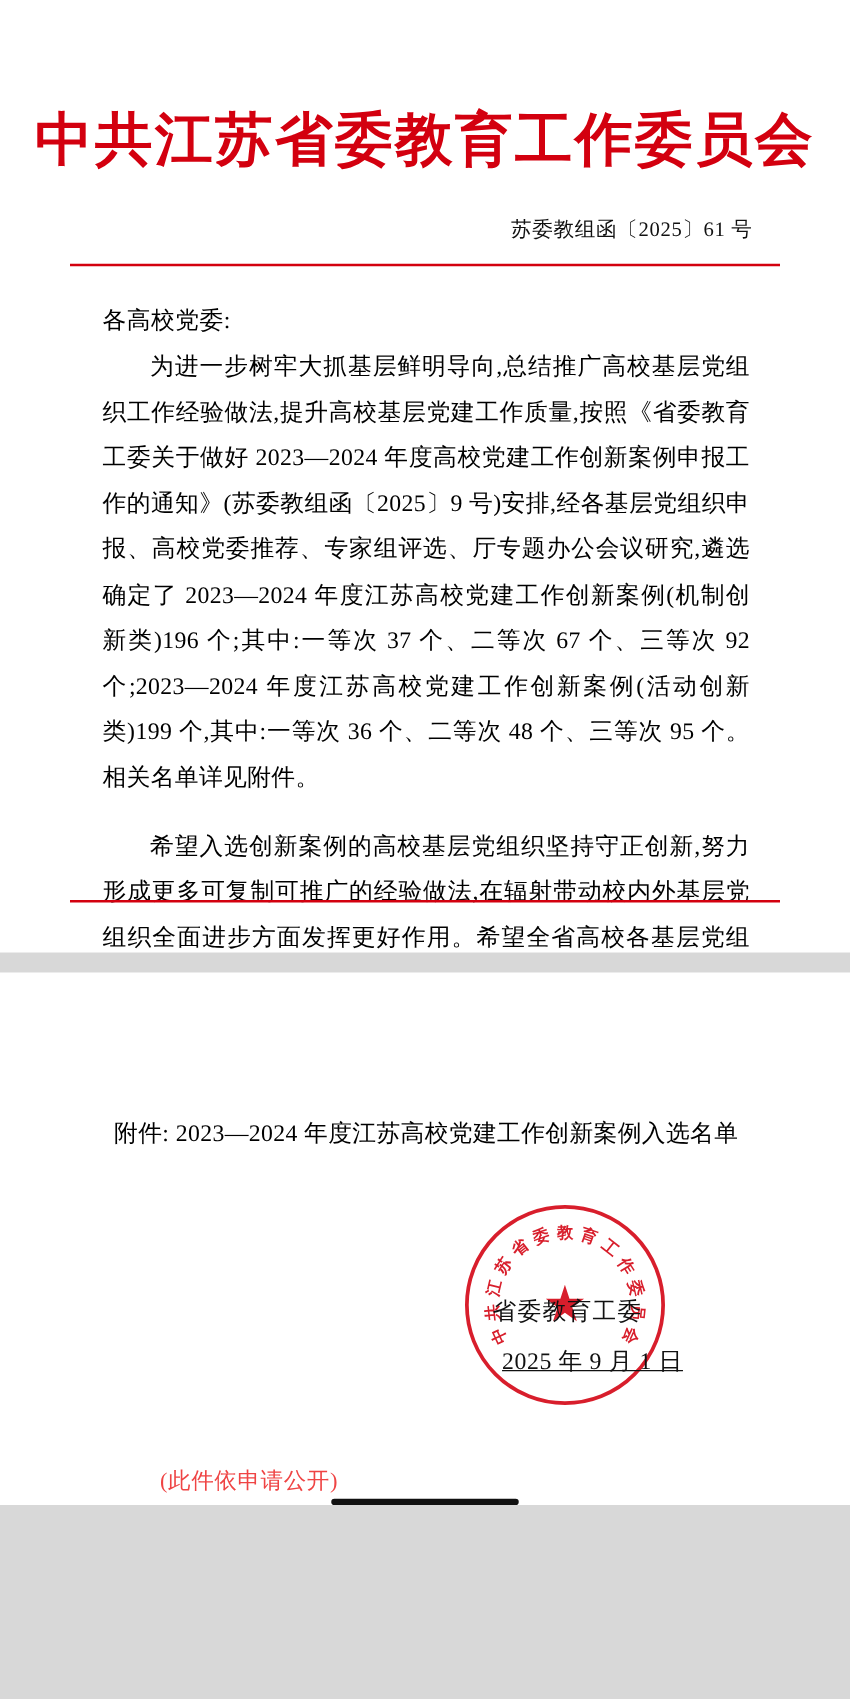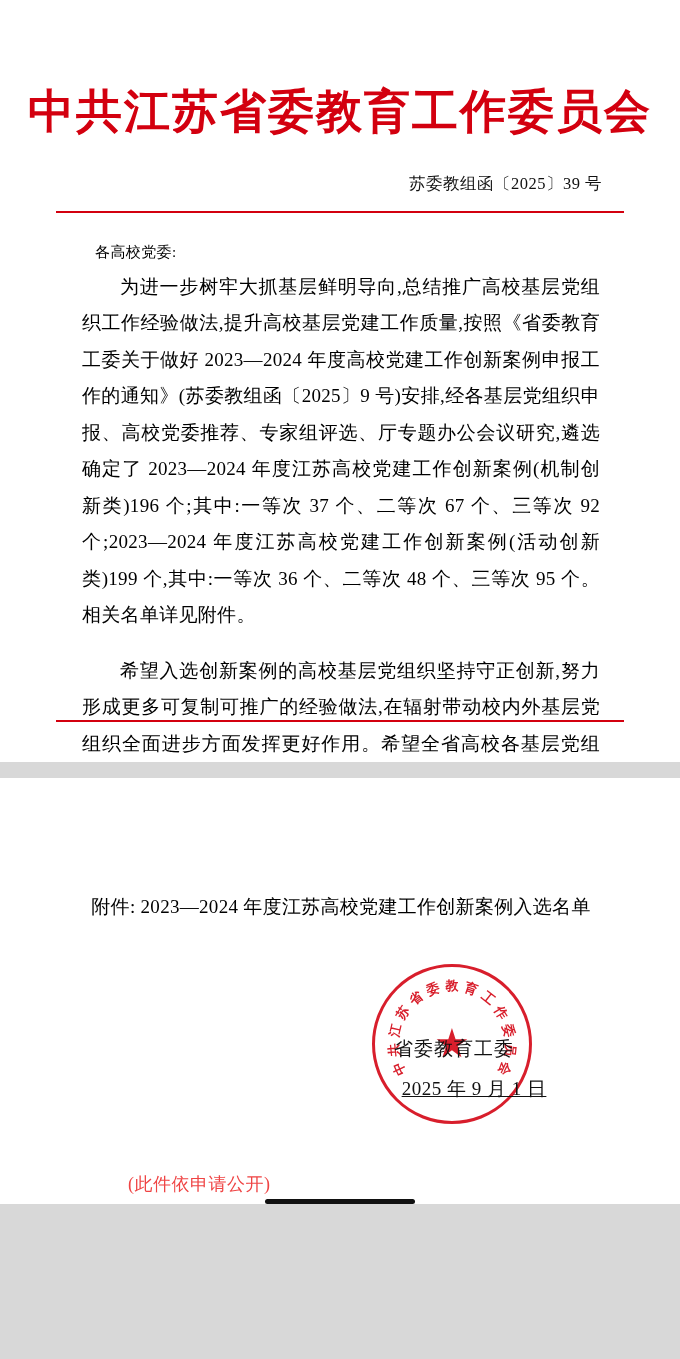--- a/index.html
+++ b/index.html
@@ -73,24 +73,23 @@
     color: #000;
     letter-spacing: 0.5px;
   }
 
   
   .body-wrap {
     margin: 26px 80px 0 82px;
     color: #000;
   }
   .salutation {
-    font-size: 15px;
+    font-size: 19px;
     line-height: 1.85;
     letter-spacing: 0.4px;
-    margin-left: 13px;
   }
   .para {
     font-size: 19px;
     line-height: 1.92;
     text-indent: 2em;
     letter-spacing: 0.3px;
     text-align: justify;
     margin-top: 2px;
   }
 
@@ -203,21 +202,21 @@
 </style>
 </head>
 <body>
 
 <div class="page page-1">
 
   <div class="doc-header">
     <div class="org-title">中共江苏省委教育工作委员会</div>
   </div>
 
-  <div class="doc-number">苏委教组函〔2025〕39 号</div>
+  <div class="doc-number">苏委教组函〔2025〕61 号</div>
 
   <div class="red-rule"></div>
 
 
   <div class="body-wrap">
     <div class="salutation">各高校党委:</div>
     <p class="para">为进一步树牢大抓基层鲜明导向,总结推广高校基层党组织工作经验做法,提升高校基层党建工作质量,按照《省委教育工委关于做好 2023—2024 年度高校党建工作创新案例申报工作的通知》(苏委教组函〔2025〕9 号)安排,经各基层党组织申报、高校党委推荐、专家组评选、厅专题办公会议研究,遴选确定了 2023—2024 年度江苏高校党建工作创新案例(机制创新类)196 个;其中:一等次 37 个、二等次 67 个、三等次 92 个;2023—2024 年度江苏高校党建工作创新案例(活动创新类)199 个,其中:一等次 36 个、二等次 48 个、三等次 95 个。相关名单详见附件。</p>
     <p class="para">希望入选创新案例的高校基层党组织坚持守正创新,努力形成更多可复制可推广的经验做法,在辐射带动校内外基层党组织全面进步方面发挥更好作用。希望全省高校各基层党组织认真落实新时代党的建设总要求,聚焦党建工作重点任务,在制度机制和方式方法上持续创新,不断提升党建工作质量水平,为加快推进教育强省建设提供政治、思想、组织保证。</p>
   </div>
 

